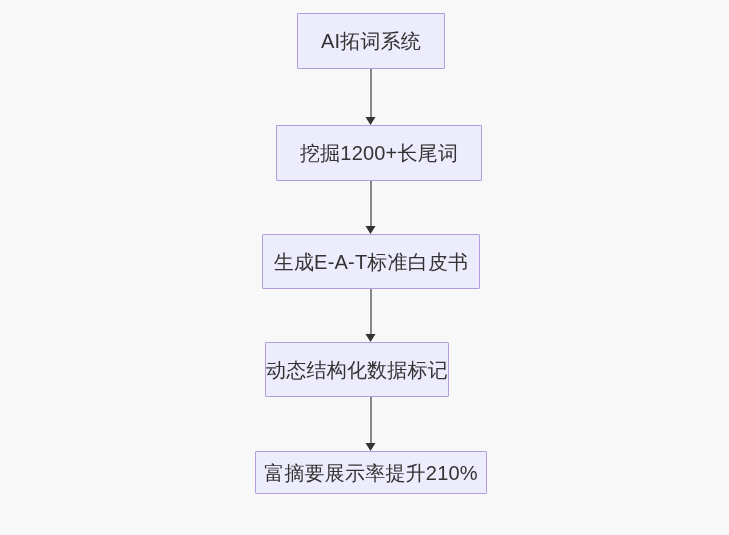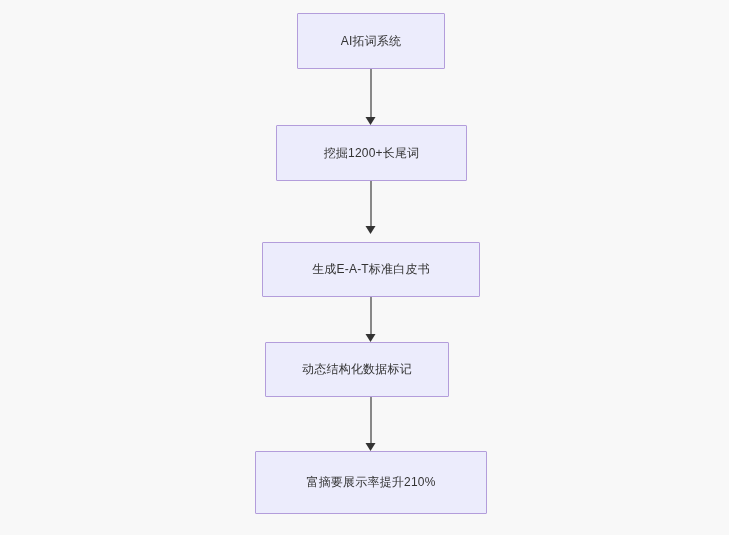--- a/index.html
+++ b/index.html
@@ -22,21 +22,21 @@
   .node {
     position: absolute;
     box-sizing: border-box;
     background: #ececfc;
     border: 1.4px solid #b39ddb;
     border-radius: 1px;
     display: flex;
     align-items: center;
     justify-content: center;
     color: #333333;
-    font-size: 12px;
+    font-size: 20px;
     line-height: 1.2;
     letter-spacing: 0.2px;
     white-space: nowrap;
   }
   .node-label {
     display: block;
   }
   .edge {
     position: absolute;
     width: 0;
@@ -83,29 +83,29 @@
 
   <div class="edge" style="left:371px; top:397px;">
     <div class="edge-line" style="height:46px;"></div>
     <div class="edge-head" style="top:46px;"></div>
   </div>
 
   <div class="node" style="left:297px; top:13px; width:148px; height:56px;">
     <span class="node-label">AI拓词系统</span>
   </div>
 
-  <div class="node" style="left:276px; top:125px; width:191px; height:56px;">
+  <div class="node" style="left:276px; top:125px; width:206px; height:56px;">
     <span class="node-label">挖掘1200+长尾词</span>
   </div>
 
-  <div class="node" style="left:262px; top:234px; width:218px; height:55px;margin-top:8px;">
+  <div class="node" style="left:262px; top:234px; width:218px; height:55px;">
     <span class="node-label">生成E-A-T标准白皮书</span>
   </div>
 
   <div class="node" style="left:265px; top:342px; width:184px; height:55px;">
     <span class="node-label">动态结构化数据标记</span>
   </div>
 
-  <div class="node" style="left:255px; top:451px; width:232px; height:63px;">
+  <div class="node" style="left:255px; top:451px; width:232px; height:43px;">
     <span class="node-label">富摘要展示率提升210%</span>
   </div>
 
 </div>
 
 </body></html>

